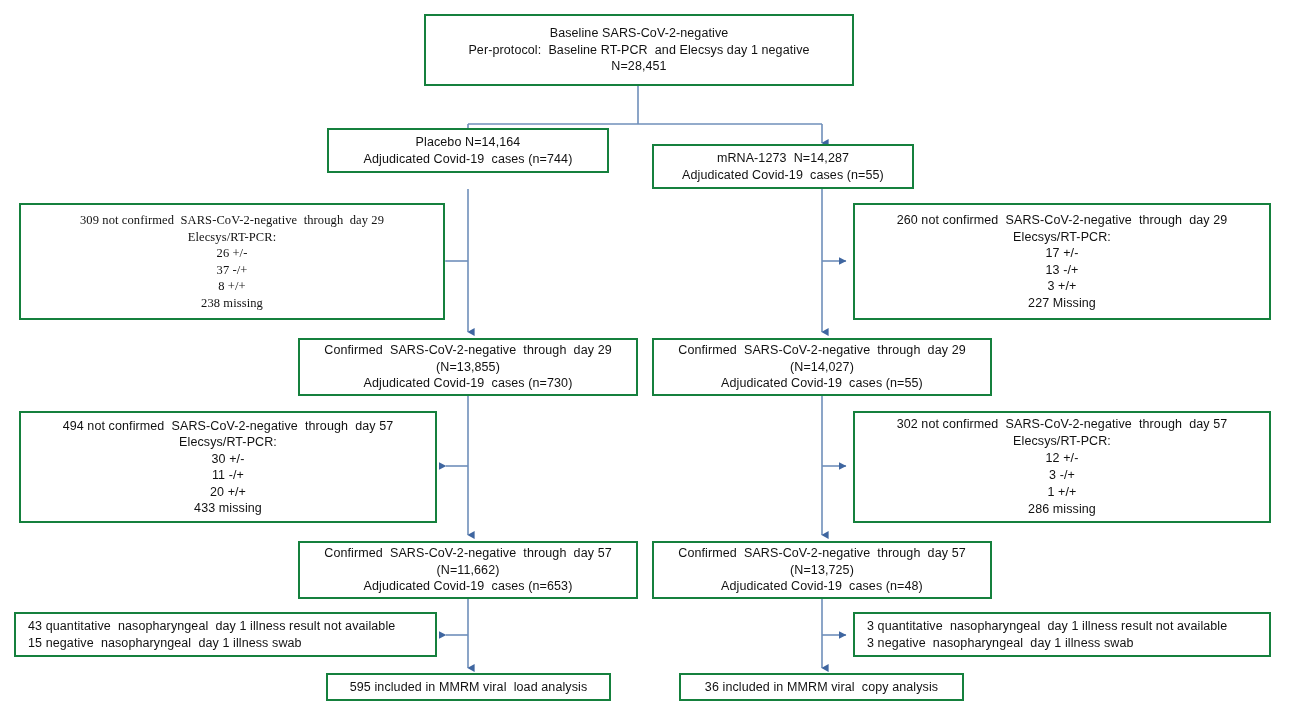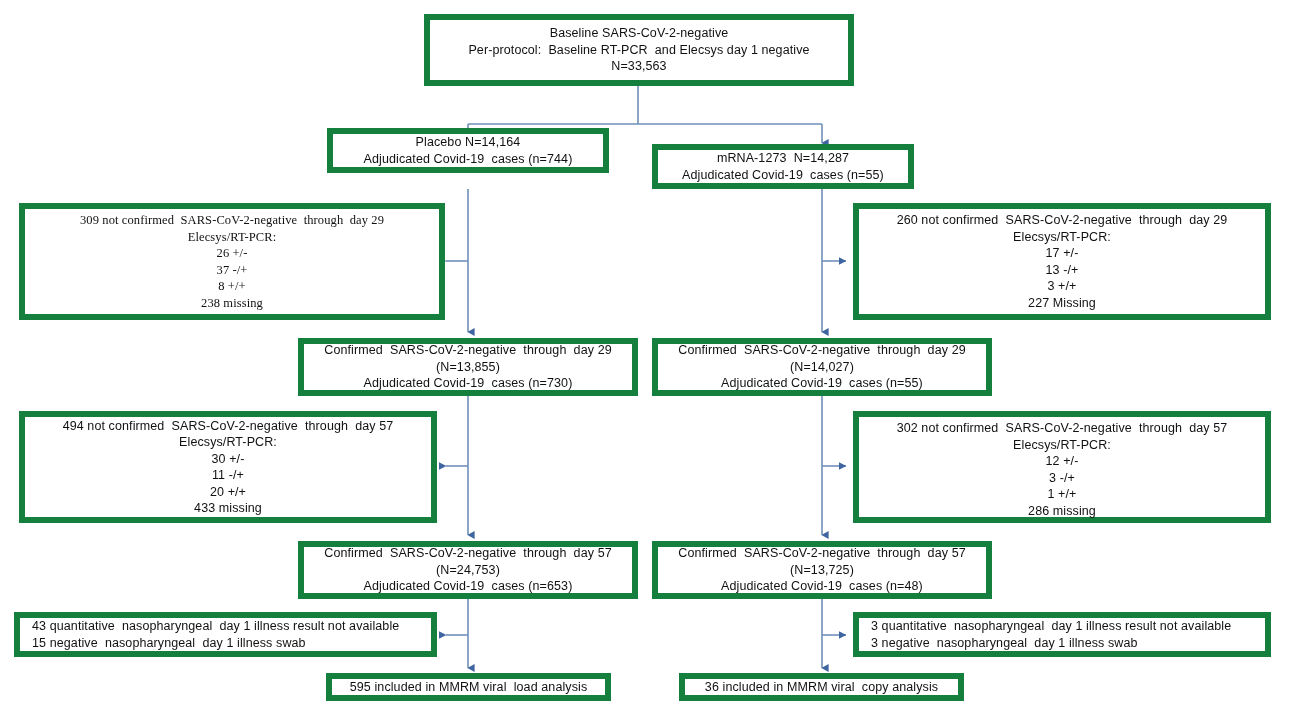--- a/index.html
+++ b/index.html
@@ -23,21 +23,21 @@
     position: absolute;
     left: 0;
     top: 0;
     width: 1290px;
     height: 720px;
     pointer-events: none;
   }
   .node {
     position: absolute;
     box-sizing: border-box;
-    border: 6px solid #15803d;
+    border: 2px solid #15803d;
     background: #ffffff;
     display: flex;
     flex-direction: column;
     justify-content: center;
     font-size: 12.5px;
     line-height: 16.5px;
     color: #111111;
     padding: 3px 6px;
     letter-spacing: 0.1px;
   }
@@ -91,21 +91,21 @@
       <path d="M468,635 L446,635" marker-end="url(#arrLeft)"></path>
 
       <path d="M822,599 L822,668" marker-end="url(#arrDown)"></path>
       <path d="M822,635 L846,635" marker-end="url(#arrRight)"></path>
     </g>
   </svg>
 
   <div class="node center" style="left:424px; top:14px; width:430px; height:72px;">
     <span class="ln">Baseline SARS-CoV-2-negative</span>
     <span class="ln">Per-protocol:  Baseline RT-PCR  and Elecsys day 1 negative</span>
-    <span class="ln">N=33,563</span>
+    <span class="ln">N=28,451</span>
   </div>
 
   <div class="node center" style="left:327px; top:128px; width:282px; height:45px;">
     <span class="ln">Placebo N=14,164</span>
     <span class="ln">Adjudicated Covid-19  cases (n=744)</span>
   </div>
 
   <div class="node center" style="left:652px; top:144px; width:262px; height:45px;">
     <span class="ln">mRNA-1273  N=14,287</span>
     <span class="ln">Adjudicated Covid-19  cases (n=55)</span>
@@ -154,21 +154,21 @@
     <span class="ln">302 not confirmed  SARS-CoV-2-negative  through  day 57</span>
     <span class="ln">Elecsys/RT-PCR:</span>
     <span class="ln">12 +/-</span>
     <span class="ln">3 -/+</span>
     <span class="ln">1 +/+</span>
     <span class="ln">286 missing</span>
   </div>
 
   <div class="node center" style="left:298px; top:541px; width:340px; height:58px;">
     <span class="ln">Confirmed  SARS-CoV-2-negative  through  day 57</span>
-    <span class="ln">(N=24,753)</span>
+    <span class="ln">(N=11,662)</span>
     <span class="ln">Adjudicated Covid-19  cases (n=653)</span>
   </div>
 
   <div class="node center" style="left:652px; top:541px; width:340px; height:58px;">
     <span class="ln">Confirmed  SARS-CoV-2-negative  through  day 57</span>
     <span class="ln">(N=13,725)</span>
     <span class="ln">Adjudicated Covid-19  cases (n=48)</span>
   </div>
 
   <div class="node left" style="left:14px; top:612px; width:423px; height:45px;">

